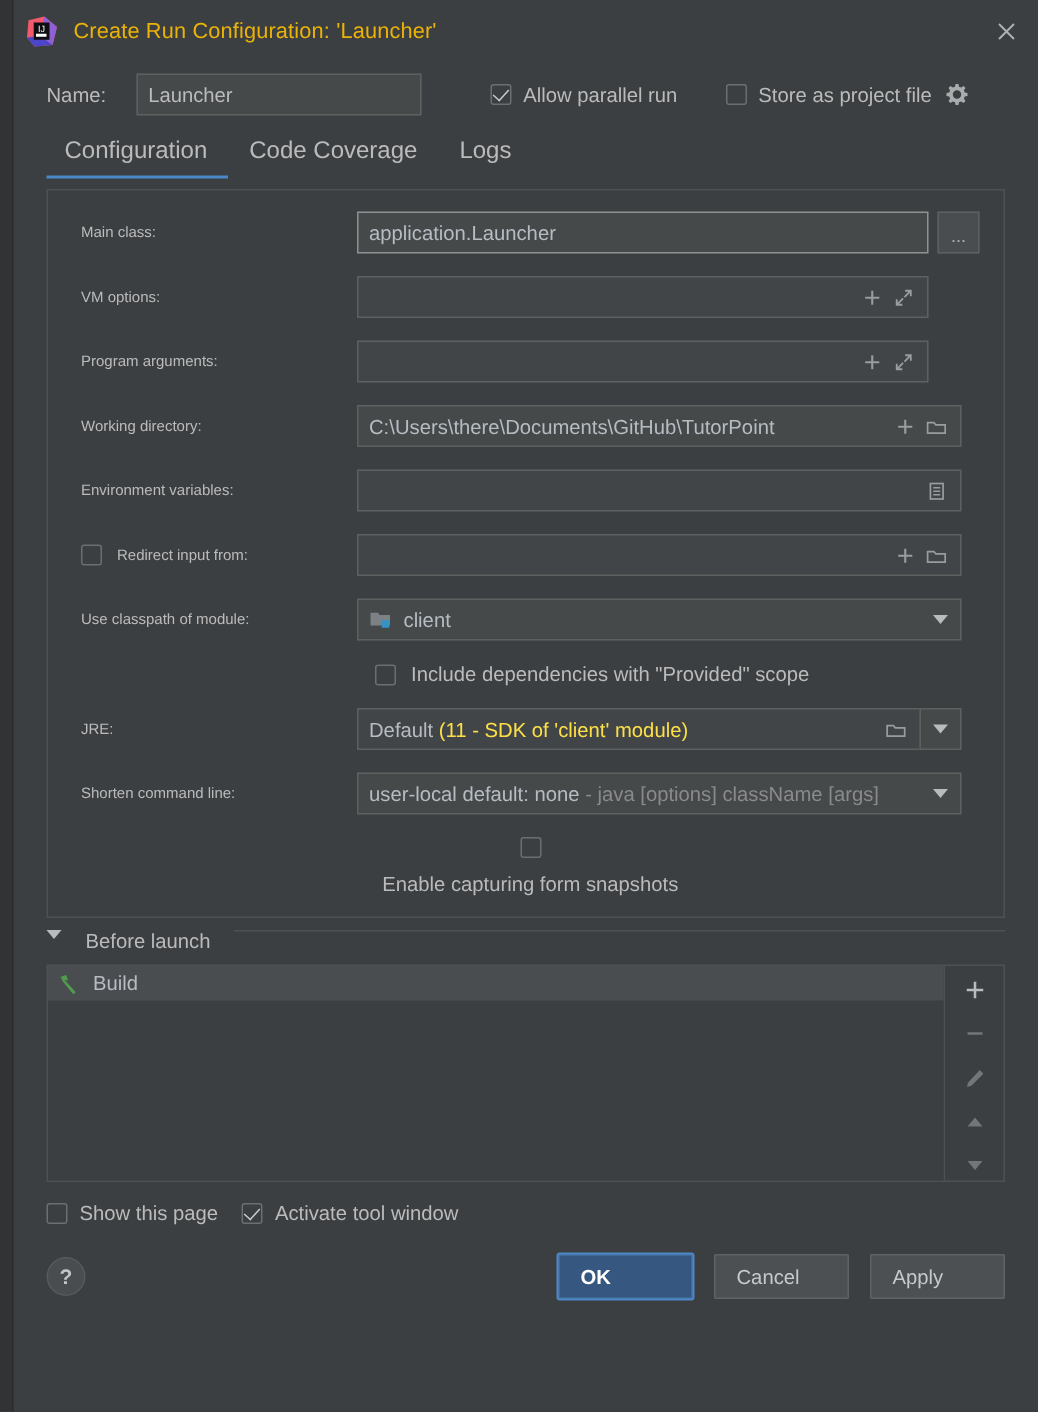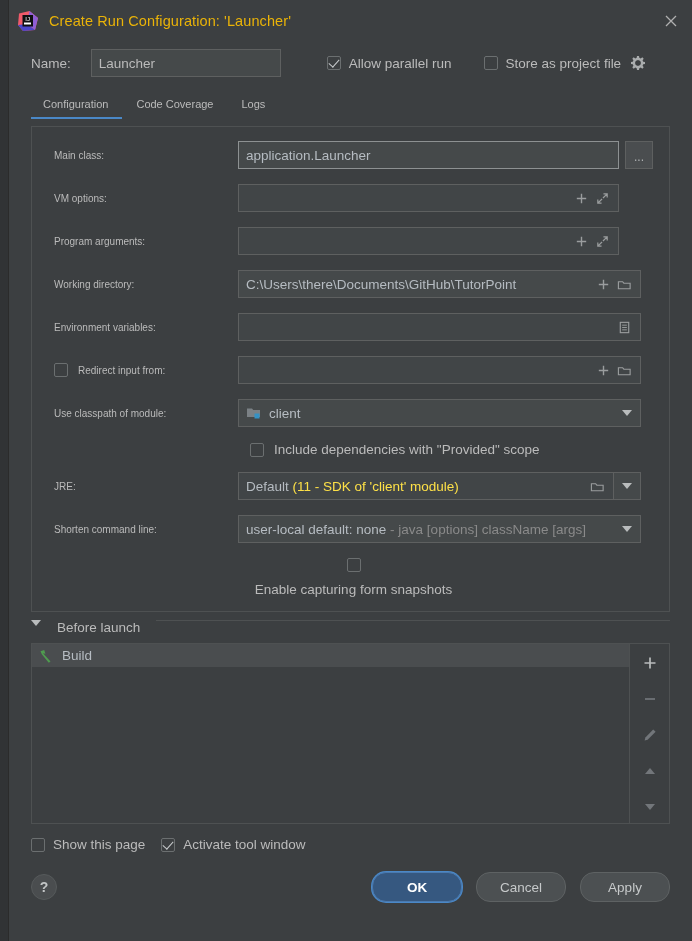--- a/index.html
+++ b/index.html
@@ -70,21 +70,21 @@
   .cbx-wrap .lbl { font-size: 13.5px; }
   .gear-icon { width: 16px; height: 16px; margin-left: 9px; color:#a9acad; }
   
   .tabs {
     display: flex; align-items: flex-end;
     padding-left: 22px; height: 34px; flex: none;
     position: relative;
   }
   .tab {
     padding: 0 14px 9px 14px;
-    font-size: 11px; color: #bbbbbb;
+    font-size: 16px; color: #bbbbbb;
     position: relative;
   }
   .tab:first-child { padding-left: 12px; }
   .tab.active::after {
     content: ""; position: absolute; left: 0; right: 0; bottom: 0;
     height: 2px; background: #4a88c7;
   }
   .tabs::after {
     content: ""; position: absolute; left: 22px; right: 22px; bottom: 0;
     height: 1px; background: #4e5152; z-index: -1;
@@ -156,21 +156,21 @@
     display: flex; align-items: flex-start; gap: 16px;
     margin: 8px 22px 8px 22px; flex: none;
   }
   .tri { width: 0; height: 0; border-left: 5px solid transparent; border-right: 5px solid transparent; border-top: 6px solid #b9bcbd; }
   .bl-title { color: #bbbbbb; font-size: 13.5px; white-space: nowrap; }
   .bl-line { flex: 1; height: 1px; background: #4e5152; }
   .bl-body {
     margin: 0 22px; flex: none;
     display: flex;
     border: 1px solid #4e5152;
-    height: 181px;
+    height: 145px;
     background: #3c3f41;
   }
   .bl-list { flex: 1; position: relative; background: #3c3f41; }
   .bl-item {
     display: flex; align-items: center; gap: 8px;
     height: 23px; padding-left: 6px;
     background: #4a4d4f;
     color: #b6bcc2; font-size: 13.5px;
   }
   .hammer { width: 16px; height: 16px; flex: none; }
@@ -192,23 +192,23 @@
   }
   .help-btn {
     width: 26px; height: 26px; border-radius: 50%;
     background: #4a4d4f; border: 1px solid #565a5b;
     color: #c2c5c6; font-size: 14px; font-weight: bold;
     display: flex; align-items: center; justify-content: center;
   }
   .spacer { flex: 1; }
   .btn {
     height: 30px; min-width: 90px; padding: 0 14px; margin-left: 14px;
-    background: #4c5052; border: 1px solid #5e6263; border-radius: 14px;
+    background: #4c5052; border: 1px solid #5e6263; border-radius: 1px;
     color: #c6c9ca; font-size: 13.5px;
-    display: flex; align-items: center; justify-content: center;
+    display: flex; align-items: center; 
     font-family: "Liberation Sans", sans-serif;
   }
   .btn.primary {
     background: #365880; border: 1px solid #4a7ab0;
     color: #ffffff; font-weight: bold;
     box-shadow: 0 0 0 1px #4a88c7;
   }
 </style>
 </head>
 <body>

